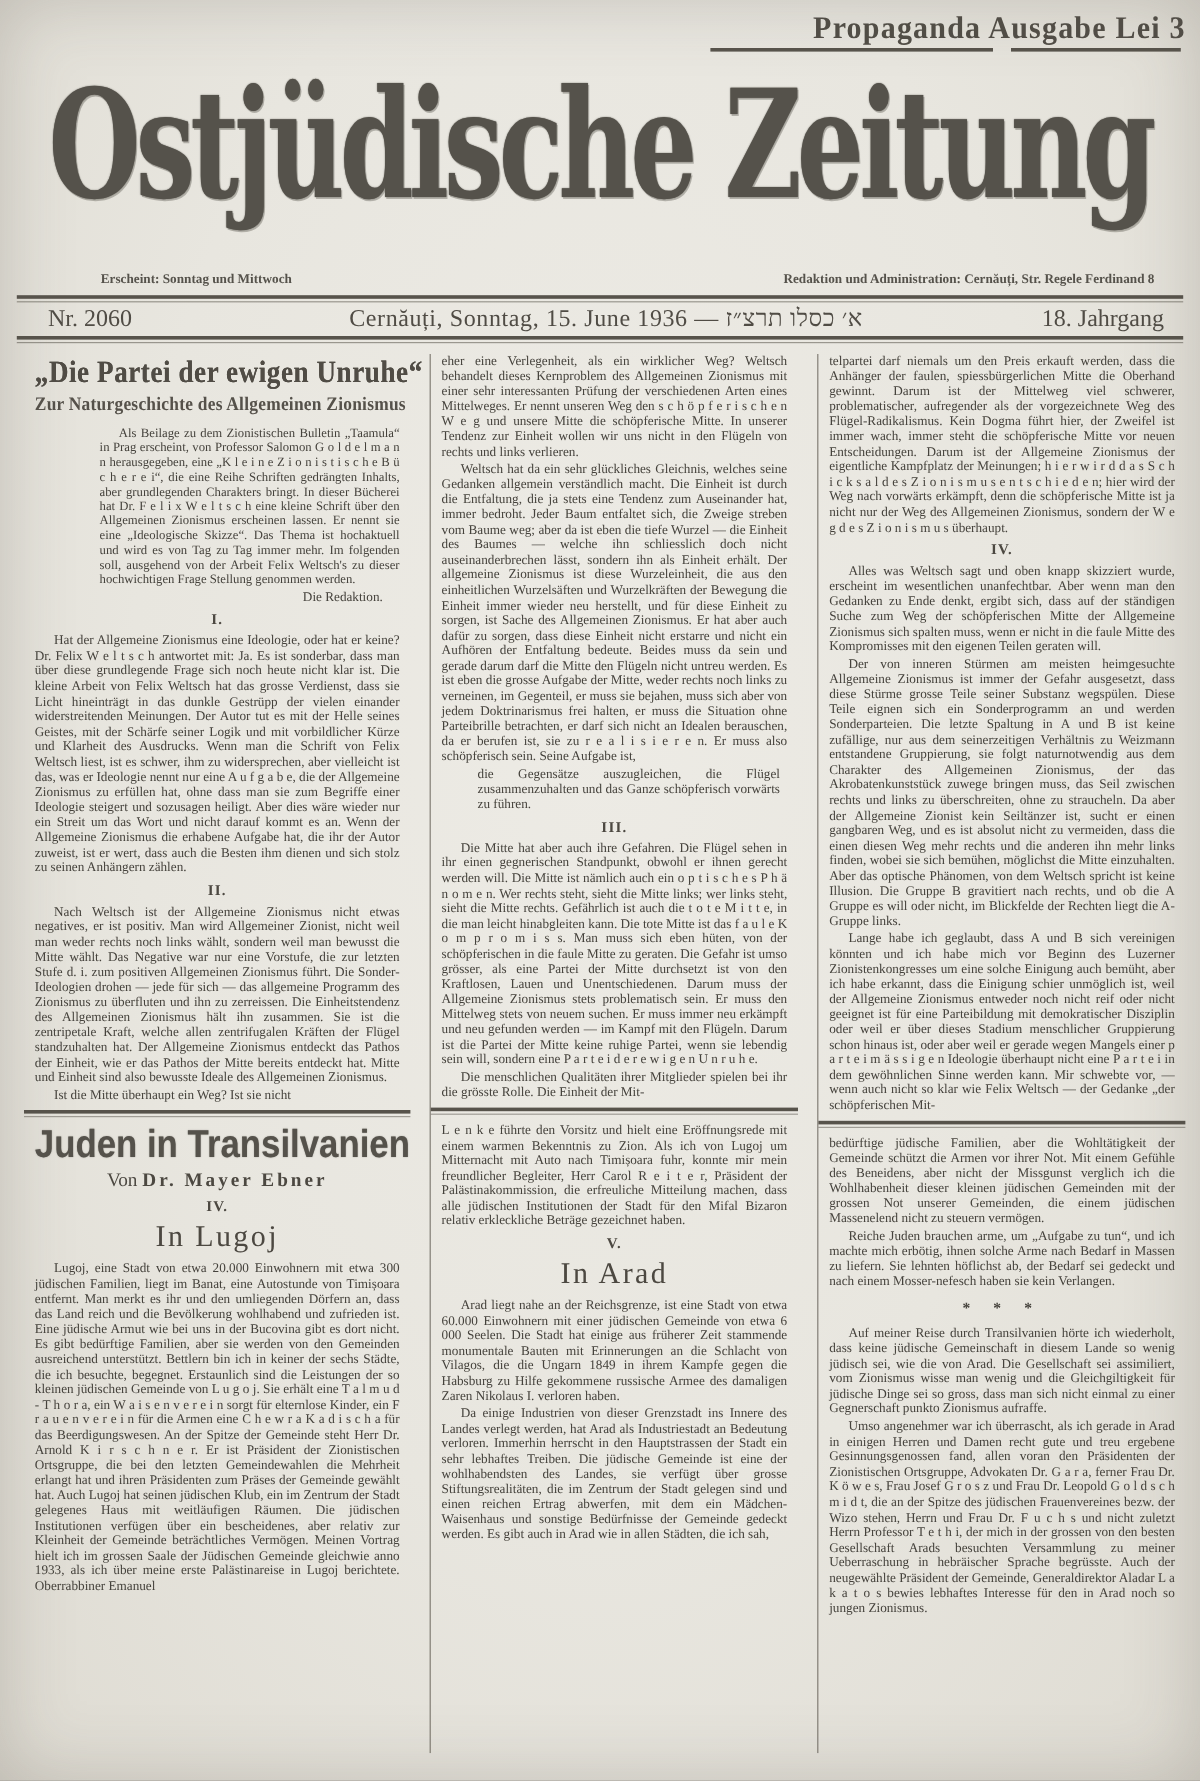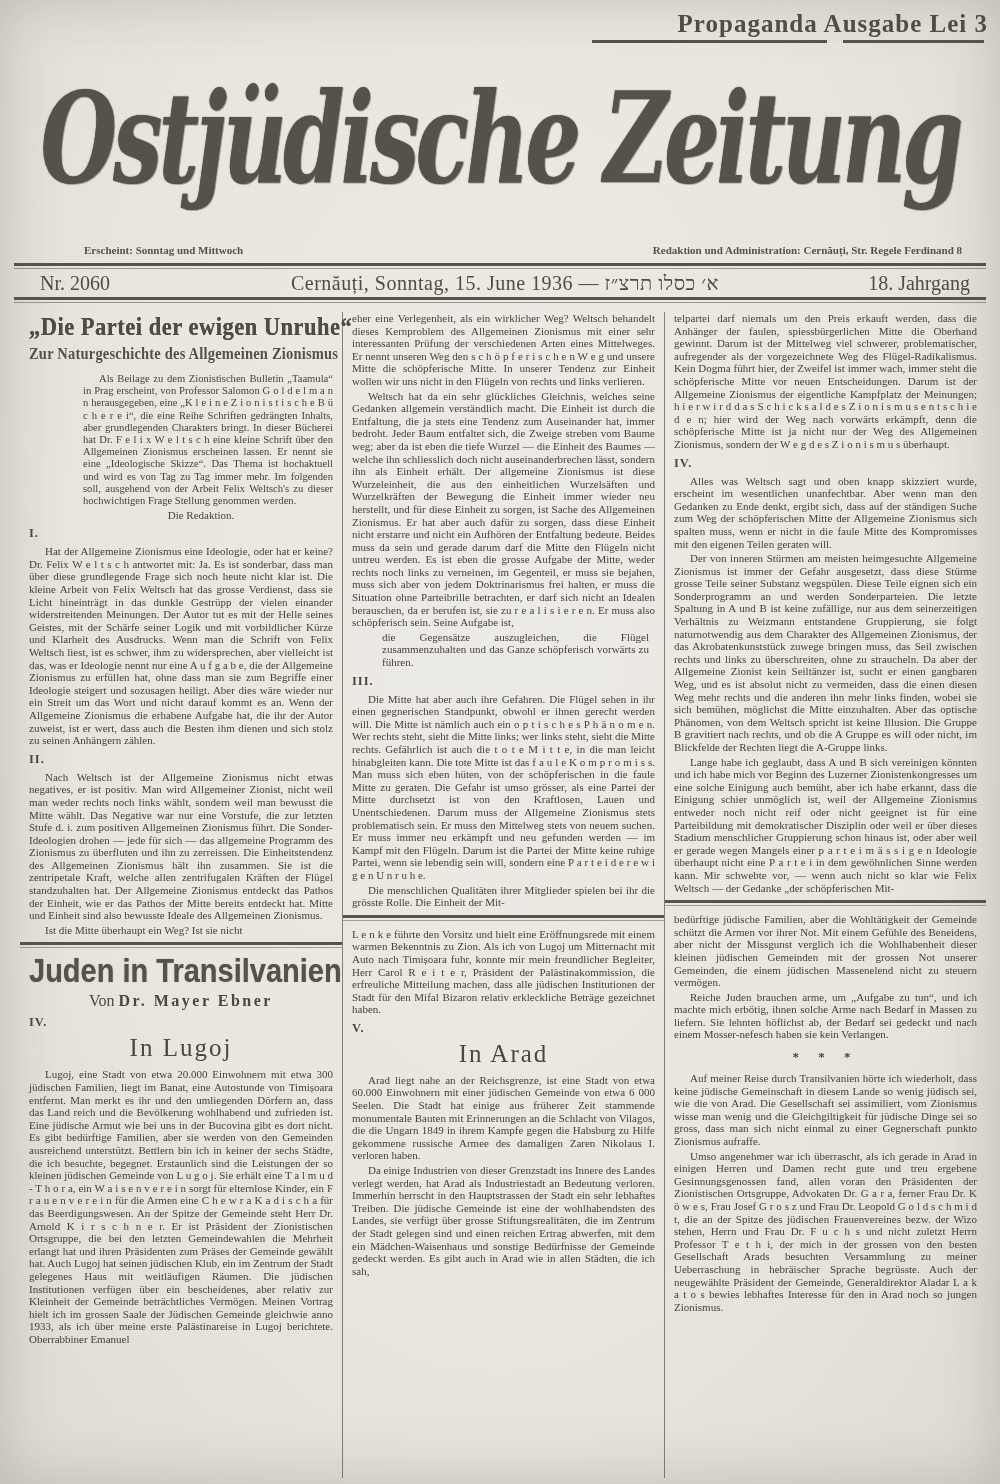--- a/index.html
+++ b/index.html
@@ -14,60 +14,60 @@
   
   .edition-row { text-align:right; padding:10px 12px 0 0; }
   .edition-note {
     display:inline-block; font-family:"Liberation Serif",serif; font-weight:bold;
     font-size:25px; letter-spacing:1px; color:#514d46; transform:scaleY(1.05);
   }
   .edition-underline {
     width:392px; height:3px; margin:2px 4px 0 auto;
     background:linear-gradient(to right,#57534b 0 60%,transparent 60% 64%,#57534b 64% 100%);
   }
-  .masthead-row { text-align:center; margin-top:17px; height:178px;font-style:italic; }
+  .masthead-row { text-align:center; margin-top:0; height:178px; }
   .masthead {
     display:inline-block; font-family:"DejaVu Serif", serif; font-weight:bold;
     font-size:88px; letter-spacing:-4px; color:#55524b;
     transform:scaleY(1.42) translateY(18px);
     text-shadow:0 0 1px #55524b, 1px 1px 0 rgba(85,82,75,.35);
     white-space:nowrap;
   }
   .info-row {
     display:flex; justify-content:space-between; align-items:baseline;
     padding:0 38px 0 84px; margin-top:6px;
     font-size:11px; font-weight:bold; color:#55524b;
   }
   .rule { margin:0 14px 0 14px; border-top:3px solid #57534b; border-bottom:1px solid rgba(87,83,75,.55); height:2px; }
   .rule.r1 { margin-top:7px; }
   .date-row { display:flex; align-items:baseline; padding:3px 30px 2px 40px; color:#504c45; }
   .issue-no { width:170px; font-size:20px; }
   .dateline { flex:1; text-align:center; font-size:20px; letter-spacing:.5px; }
   .volume { width:170px; text-align:right; font-size:20px; }
   
-  .columns { display:flex; align-items:stretch; margin:9px 12px 0 20px; height:1166px; overflow:hidden; }
+  .columns { display:flex; align-items:stretch; margin:9px 12px 0 20px; height:1166px; overflow:hidden;gap:16px; }
   .col { width:322px; box-sizing:border-box; padding:0 9px; }
   .col + .col { border-left:1px solid rgba(95,90,80,.75); }
   p { margin:0; text-align:justify; font-size:11px; line-height:12.6px; }
   p.indent { text-indent:16px; }
   p.sp { margin-top:2px; }
-  .sec-label { font-size:12.5px; font-weight:bold; letter-spacing:1px; margin:5px 0 4px; color:#4c4841; }
+  .sec-label { text-align:center; font-size:12.5px; font-weight:bold; letter-spacing:1px; margin:5px 0 4px; color:#4c4841; }
   
   .a1-title {
     text-align:center; font-weight:bold; font-size:22.5px; letter-spacing:.5px;
     color:#504c45; margin:2px 0 6px; white-space:nowrap; transform:scaleY(1.15);
     text-shadow:0 0 .5px #504c45;
   }
   .a1-subtitle {
     text-align:center; font-weight:bold; font-size:14.5px; letter-spacing:.2px;
     color:#55514a; margin:0 0 10px; white-space:nowrap; transform:scaleY(1.1);
   }
   .intro-block { margin-left:54px; }
   .intro-block p { font-size:10.6px; line-height:12.2px; }
-  .intro-sig { text-align:center; padding-right:14px; font-size:11px; margin-top:2px;font-family:Liberation Serif, serif; }
+  .intro-sig { text-align:right; padding-right:14px; font-size:11px; margin-top:2px;font-family:Liberation Serif, serif; }
   .quote-block { margin:2px 6px 2px 30px; }
   .article-divider { border-top:3px solid #57534b; border-bottom:1px solid rgba(87,83,75,.5); height:2px; margin:6px -9px 7px; }
   
   .a2-title {
     text-align:center; font-family:"Liberation Sans",sans-serif; font-weight:bold;
     font-size:29px; letter-spacing:0px; color:#55524b; margin:3px 0 4px;
     transform:scaleY(1.12); white-space:nowrap; text-shadow:0 0 1px rgba(85,82,75,.6);
   }
   .byline { text-align:center; font-size:16px; margin:2px 0 3px; color:#4c4841; }
   .byline .name { font-weight:bold; letter-spacing:2.5px; }

